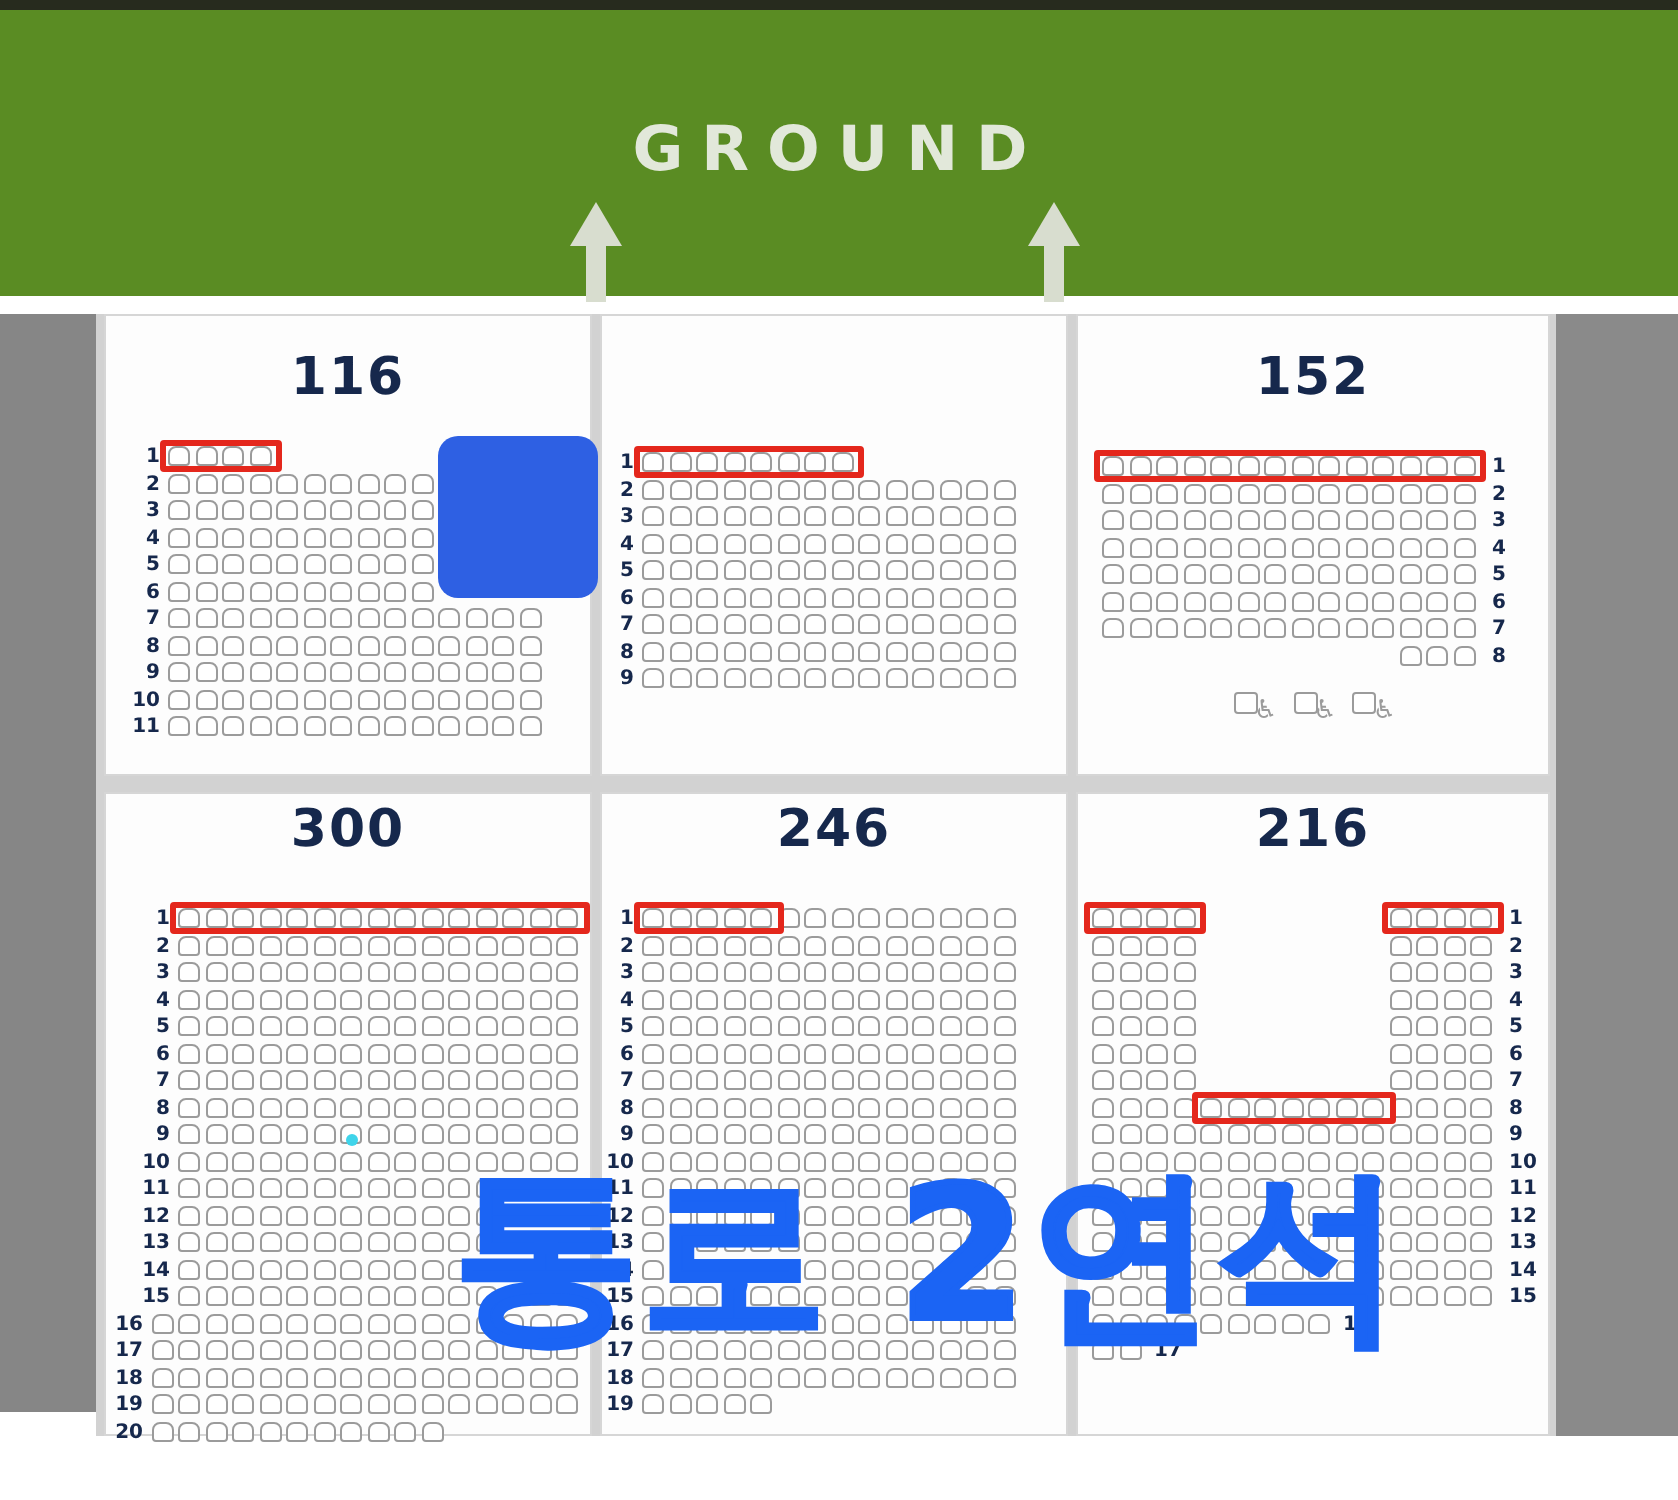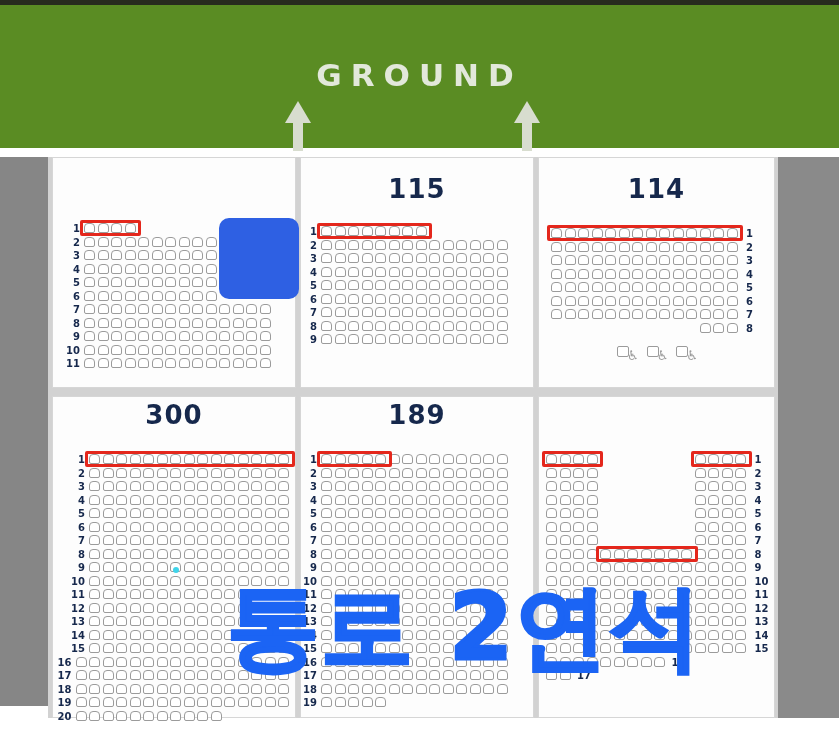--- a/index.html
+++ b/index.html
@@ -64,20 +64,21 @@
         <div class="stem"></div>
     </div>
   </div>
 
   <div id="bar-left"></div>
   <div id="map-bg"></div>
   <div id="bar-right"></div>
 
   <div id="sections-root">
       <div class="panel" style="left: 52px; top: 157px; width: 244px; height: 231px;">
+        <div class="section-label" style="top: 16px;">116</div>
         <div class="seat" style="left: 31px; top: 65px;"></div>
         <div class="seat" style="left: 44.5px; top: 65px;"></div>
         <div class="seat" style="left: 58px; top: 65px;"></div>
         <div class="seat" style="left: 71.5px; top: 65px;"></div>
         <div class="redbox" style="left: 27px; top: 62px; width: 61px; height: 16px;"></div>
         <div class="rownum left" style="top: 65px; left: 5px;">1</div>
         <div class="seat" style="left: 31px; top: 78.5px;"></div>
         <div class="seat" style="left: 44.5px; top: 78.5px;"></div>
         <div class="seat" style="left: 58px; top: 78.5px;"></div>
         <div class="seat" style="left: 71.5px; top: 78.5px;"></div>
@@ -203,21 +204,20 @@
         <div class="seat" style="left: 139px; top: 200px;"></div>
         <div class="seat" style="left: 152.5px; top: 200px;"></div>
         <div class="seat" style="left: 166px; top: 200px;"></div>
         <div class="seat" style="left: 179.5px; top: 200px;"></div>
         <div class="seat" style="left: 193px; top: 200px;"></div>
         <div class="seat" style="left: 206.5px; top: 200px;"></div>
         <div class="rownum left" style="top: 200px; left: 5px;">11</div>
         <div class="blue-square" style="left: 166px; top: 60px; width: 80px; height: 81px;"></div>
       </div>
       <div class="panel" style="left: 300px; top: 157px; width: 234px; height: 231px;">
-        <div class="section-label" style="top: 16px;">115</div>
         <div class="seat" style="left: 20px; top: 68px;"></div>
         <div class="seat" style="left: 33.5px; top: 68px;"></div>
         <div class="seat" style="left: 47px; top: 68px;"></div>
         <div class="seat" style="left: 60.5px; top: 68px;"></div>
         <div class="seat" style="left: 74px; top: 68px;"></div>
         <div class="seat" style="left: 87.5px; top: 68px;"></div>
         <div class="seat" style="left: 101px; top: 68px;"></div>
         <div class="seat" style="left: 114.5px; top: 68px;"></div>
         <div class="redbox" style="left: 16px; top: 65px; width: 115px; height: 16px;"></div>
         <div class="rownum left" style="top: 68px; left: -6px;">1</div>
@@ -336,21 +336,21 @@
         <div class="seat" style="left: 114.5px; top: 176px;"></div>
         <div class="seat" style="left: 128px; top: 176px;"></div>
         <div class="seat" style="left: 141.5px; top: 176px;"></div>
         <div class="seat" style="left: 155px; top: 176px;"></div>
         <div class="seat" style="left: 168.5px; top: 176px;"></div>
         <div class="seat" style="left: 182px; top: 176px;"></div>
         <div class="seat" style="left: 195.5px; top: 176px;"></div>
         <div class="rownum left" style="top: 176px; left: -6px;">9</div>
       </div>
       <div class="panel" style="left: 538px; top: 157px; width: 237px; height: 231px;">
-        <div class="section-label" style="top: 16px;">114</div>
+        <div class="section-label" style="top: 16px;">152</div>
         <div class="seat" style="left: 12px; top: 70px;"></div>
         <div class="seat" style="left: 25.5px; top: 70px;"></div>
         <div class="seat" style="left: 39px; top: 70px;"></div>
         <div class="seat" style="left: 52.5px; top: 70px;"></div>
         <div class="seat" style="left: 66px; top: 70px;"></div>
         <div class="seat" style="left: 79.5px; top: 70px;"></div>
         <div class="seat" style="left: 93px; top: 70px;"></div>
         <div class="seat" style="left: 106.5px; top: 70px;"></div>
         <div class="seat" style="left: 120px; top: 70px;"></div>
         <div class="seat" style="left: 133.5px; top: 70px;"></div>
@@ -788,21 +788,21 @@
         <div class="seat" style="left: 90px; top: 313.5px;"></div>
         <div class="seat" style="left: 103.5px; top: 313.5px;"></div>
         <div class="seat" style="left: 117px; top: 313.5px;"></div>
         <div class="seat" style="left: 130.5px; top: 313.5px;"></div>
         <div class="seat" style="left: 144px; top: 313.5px;"></div>
         <div class="seat" style="left: 157.5px; top: 313.5px;"></div>
         <div class="rownum left" style="top: 313.5px; left: -3.5px;">20</div>
         <div class="cyan-dot" style="left: 120px; top: 170px;"></div>
       </div>
       <div class="panel" style="left: 300px; top: 396px; width: 234px; height: 322px;">
-        <div class="section-label" style="top: 3px;">189</div>
+        <div class="section-label" style="top: 3px;">246</div>
         <div class="seat" style="left: 20px; top: 57px;"></div>
         <div class="seat" style="left: 33.5px; top: 57px;"></div>
         <div class="seat" style="left: 47px; top: 57px;"></div>
         <div class="seat" style="left: 60.5px; top: 57px;"></div>
         <div class="seat" style="left: 74px; top: 57px;"></div>
         <div class="seat" style="left: 87.5px; top: 57px;"></div>
         <div class="seat" style="left: 101px; top: 57px;"></div>
         <div class="seat" style="left: 114.5px; top: 57px;"></div>
         <div class="seat" style="left: 128px; top: 57px;"></div>
         <div class="seat" style="left: 141.5px; top: 57px;"></div>
@@ -1068,20 +1068,21 @@
         <div class="seat" style="left: 195.5px; top: 286.5px;"></div>
         <div class="rownum left" style="top: 286.5px; left: -6px;">18</div>
         <div class="seat" style="left: 20px; top: 300px;"></div>
         <div class="seat" style="left: 33.5px; top: 300px;"></div>
         <div class="seat" style="left: 47px; top: 300px;"></div>
         <div class="seat" style="left: 60.5px; top: 300px;"></div>
         <div class="seat" style="left: 74px; top: 300px;"></div>
         <div class="rownum left" style="top: 300px; left: -6px;">19</div>
       </div>
       <div class="panel" style="left: 538px; top: 396px; width: 237px; height: 322px;">
+        <div class="section-label" style="top: 3px;">216</div>
         <div class="seat" style="left: 7px; top: 57px;"></div>
         <div class="seat" style="left: 20.5px; top: 57px;"></div>
         <div class="seat" style="left: 34px; top: 57px;"></div>
         <div class="seat" style="left: 47.5px; top: 57px;"></div>
         <div class="seat" style="left: 155.5px; top: 57px;"></div>
         <div class="seat" style="left: 169px; top: 57px;"></div>
         <div class="seat" style="left: 182.5px; top: 57px;"></div>
         <div class="seat" style="left: 196px; top: 57px;"></div>
         <div class="redbox" style="left: 3px; top: 54px; width: 61px; height: 16px;"></div>
         <div class="redbox" style="left: 151.5px; top: 54px; width: 61px; height: 16px;"></div>

